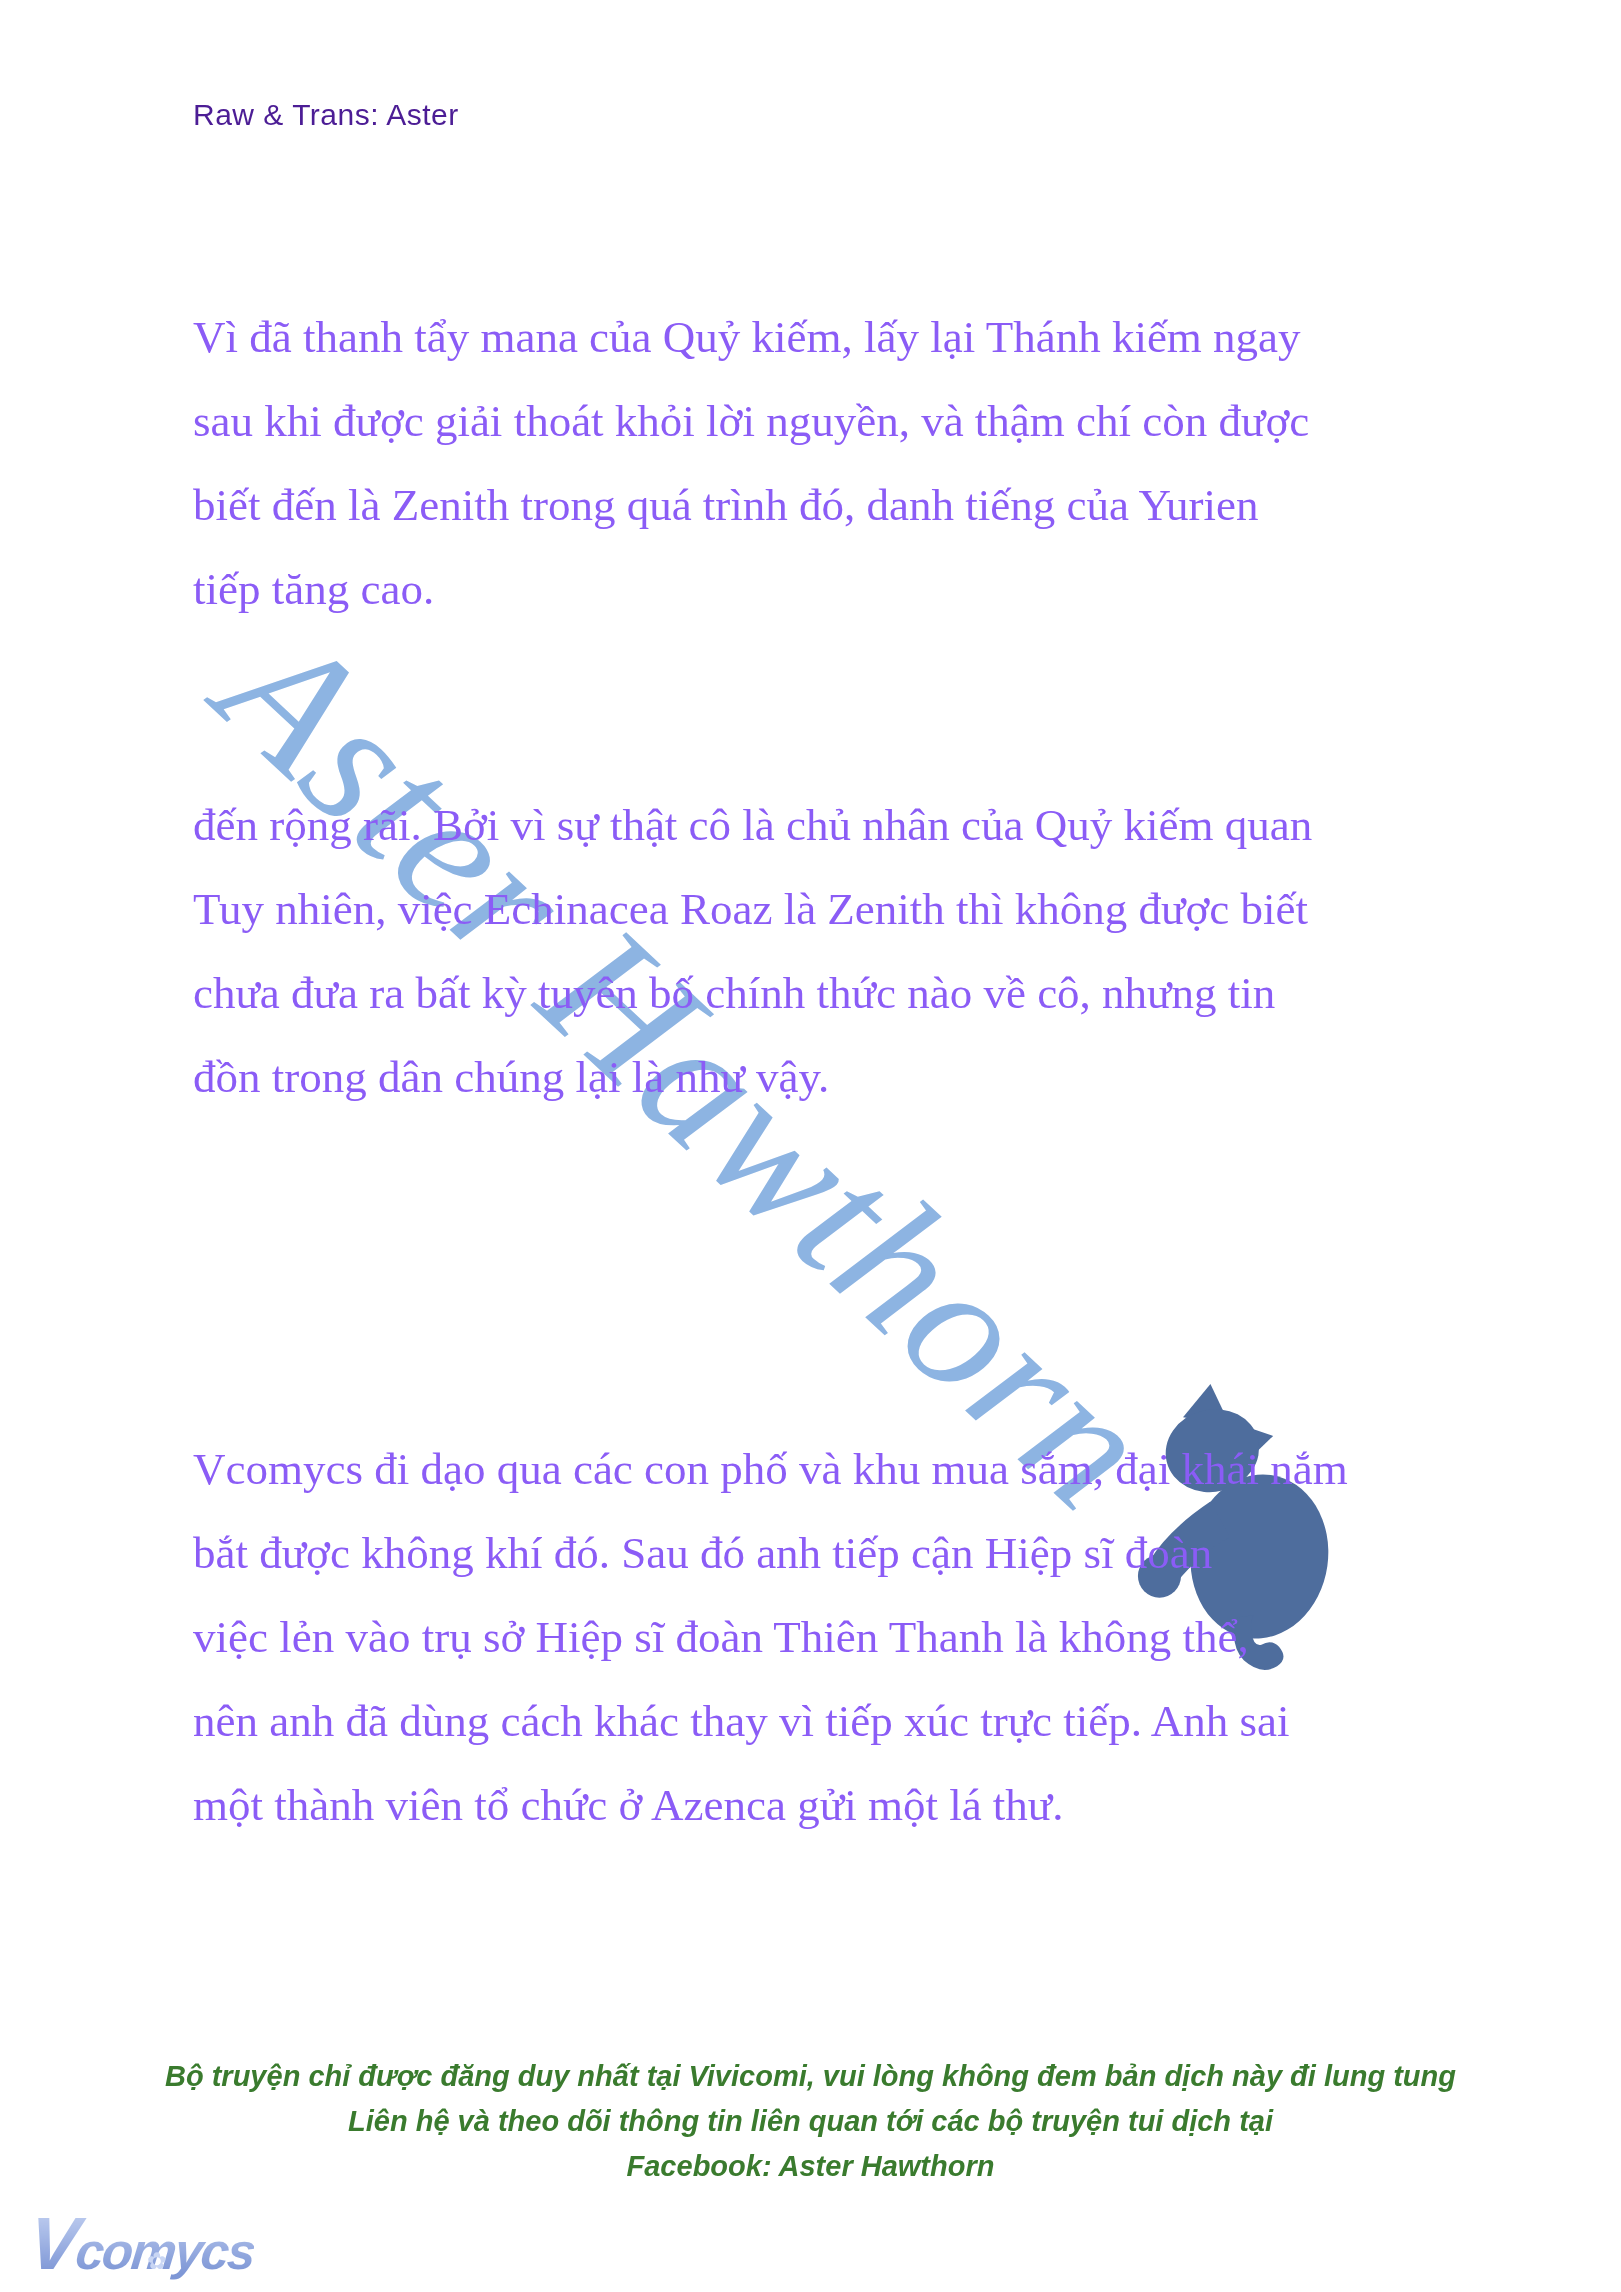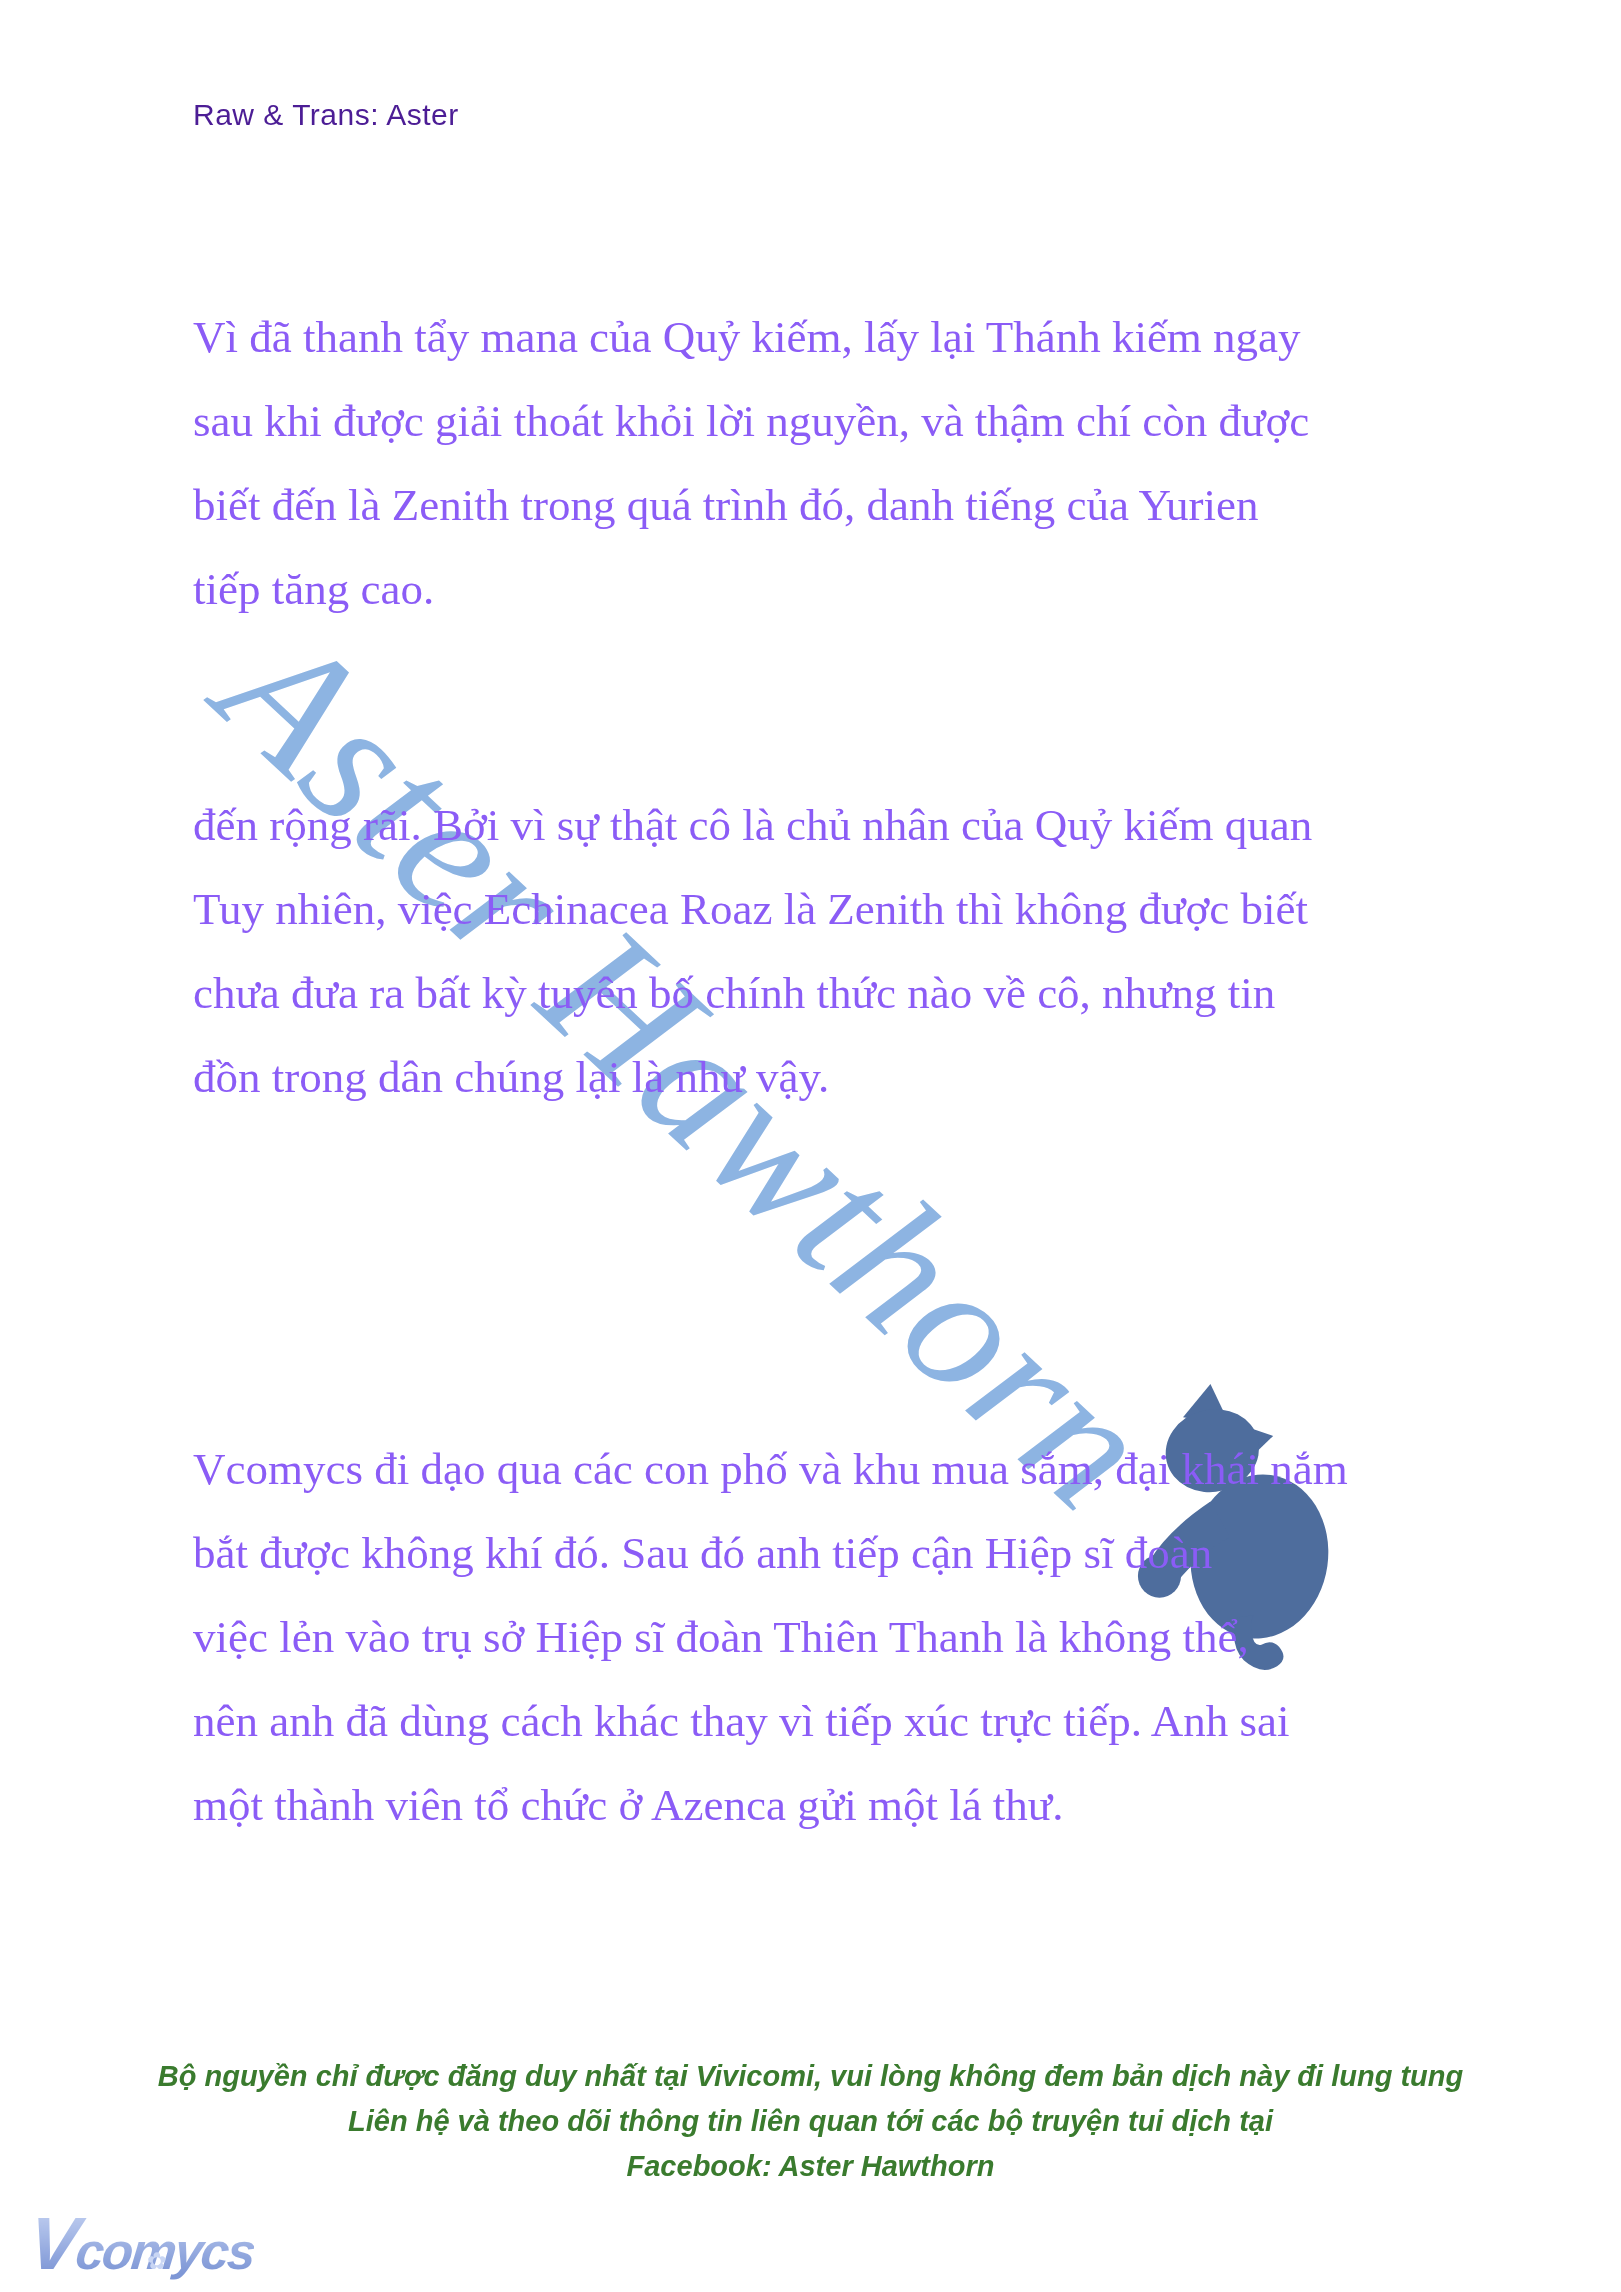--- a/index.html
+++ b/index.html
@@ -99,21 +99,21 @@
 
   <div class="para" id="p3">
       <div class="line">Vcomycs đi dạo qua các con phố và khu mua sắm, đại khái nắm</div>
       <div class="line">bắt được không khí đó. Sau đó anh tiếp cận Hiệp sĩ đoàn</div>
       <div class="line">việc lẻn vào trụ sở Hiệp sĩ đoàn Thiên Thanh là không thể,</div>
       <div class="line">nên anh đã dùng cách khác thay vì tiếp xúc trực tiếp. Anh sai</div>
       <div class="line">một thành viên tổ chức ở Azenca gửi một lá thư.</div>
     </div>
 
   <div class="footer">
-      <div class="fline">Bộ nguyền chỉ được đăng duy nhất tại Vivicomi, vui lòng không đem bản dịch này đi lung tung</div>
+      <div class="fline">Bộ truyện chỉ được đăng duy nhất tại Vivicomi, vui lòng không đem bản dịch này đi lung tung</div>
       <div class="fline">Liên hệ và theo dõi thông tin liên quan tới các bộ truyện tui dịch tại</div>
       <div class="fline">Facebook: Aster Hawthorn</div>
     </div>
 
   <div class="logo">Vcomycs</div>
   <div class="logo-flower">✿</div>
 
 </div>
 
 

